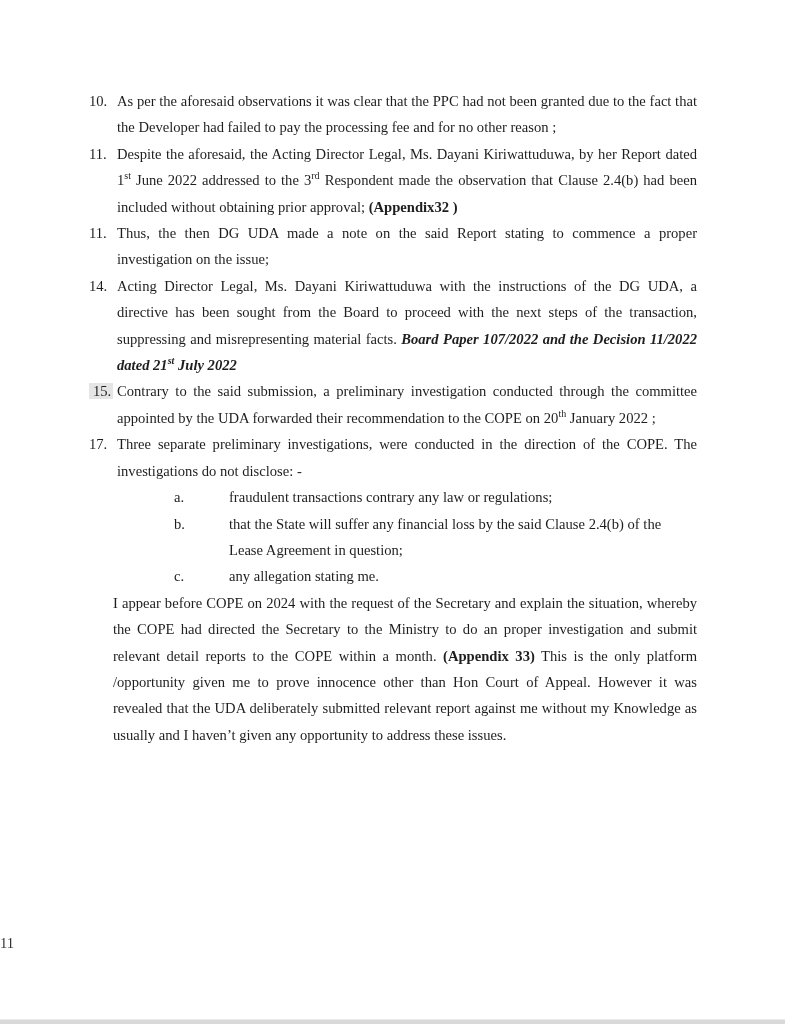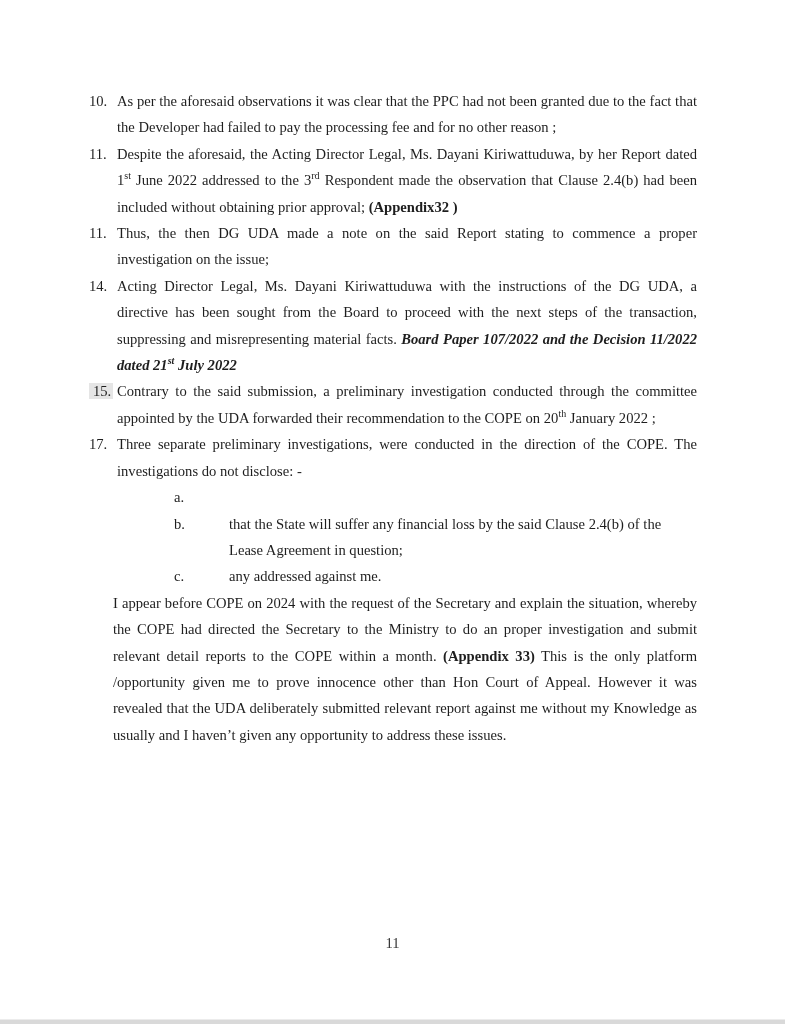--- a/index.html
+++ b/index.html
@@ -12,21 +12,21 @@
     .content { position: absolute; left: 89px; top: 88px; width: 608px; font-size: 14.6px; line-height: 26.4px; }
     .item { display: flex; }
     .num { width: 28px; flex: none; }
     .num.hl span { background: #e5e5e5; padding: 0 2px 0 4px; }
     .body { flex: 1; text-align: justify; }
     .sub { display: flex; margin-left: 85px; }
     .sub .letter { width: 55px; flex: none; }
     .sub .subtext { flex: 1; padding-right: 10px; }
     .para { text-align: justify; margin-left: 24px; }
     b.bi { font-weight: bold; font-style: italic; }
-    .page-num { position: absolute; left: 0; width: 785px; top: 935px; text-align: center; font-size: 14.6px; color: #333; }
+    .page-num { position: absolute; left: 0; width: 785px; top: 935px; font-size: 14.6px; color: #333; }
     sup { font-size: 10px; line-height: 0; }
   </style>
 </head>
 <body>
 
 <div class="page">
   <div class="content">
 
     <div class="item">
       <div class="num">10.</div>
@@ -55,28 +55,29 @@
     </div>
 
 
     <div class="item">
       <div class="num">17.</div>
       <div class="body">Three separate preliminary investigations, were conducted in the direction of the COPE. The investigations do not disclose: -</div>
     </div>
 
     <div class="sub">
       <div class="letter">a.</div>
+      <div class="subtext">fraudulent transactions contrary any law or regulations;</div>
     </div>
     <div class="sub">
       <div class="letter">b.</div>
       <div class="subtext">that the State will suffer any financial loss by the said Clause 2.4(b) of the Lease Agreement in question;</div>
     </div>
     <div class="sub">
       <div class="letter">c.</div>
-      <div class="subtext">any addressed against me.</div>
+      <div class="subtext">any allegation stating me.</div>
     </div>
 
     <div class="para"><span>I appear before COPE on 2024 with the request of the Secretary and explain the situation, whereby the COPE had directed the Secretary to the Ministry to do an proper investigation and submit relevant detail reports to the COPE within a month. </span><b>(Appendix 33)</b><span> This is the only platform /opportunity given me to prove innocence other than Hon Court of Appeal.  However it was revealed that the UDA deliberately submitted relevant report against me without my Knowledge as usually and I haven’t given any opportunity to address these issues.</span></div>
   </div>
 
   <div class="page-num">11</div>
 </div>
 <div class="bottom-bar"></div>
 
 </body></html>

